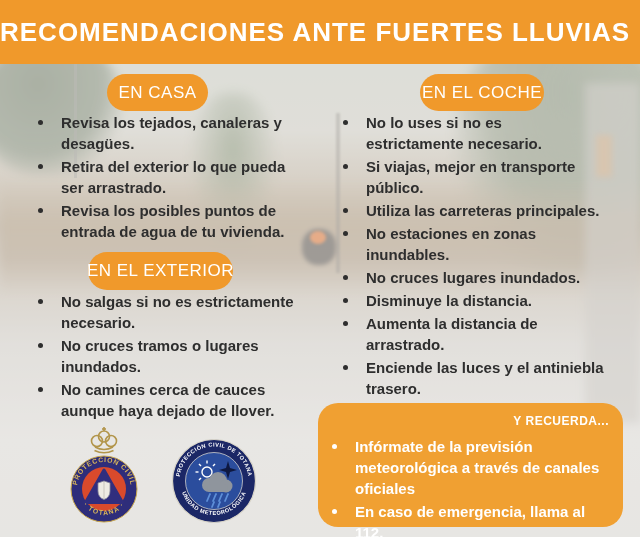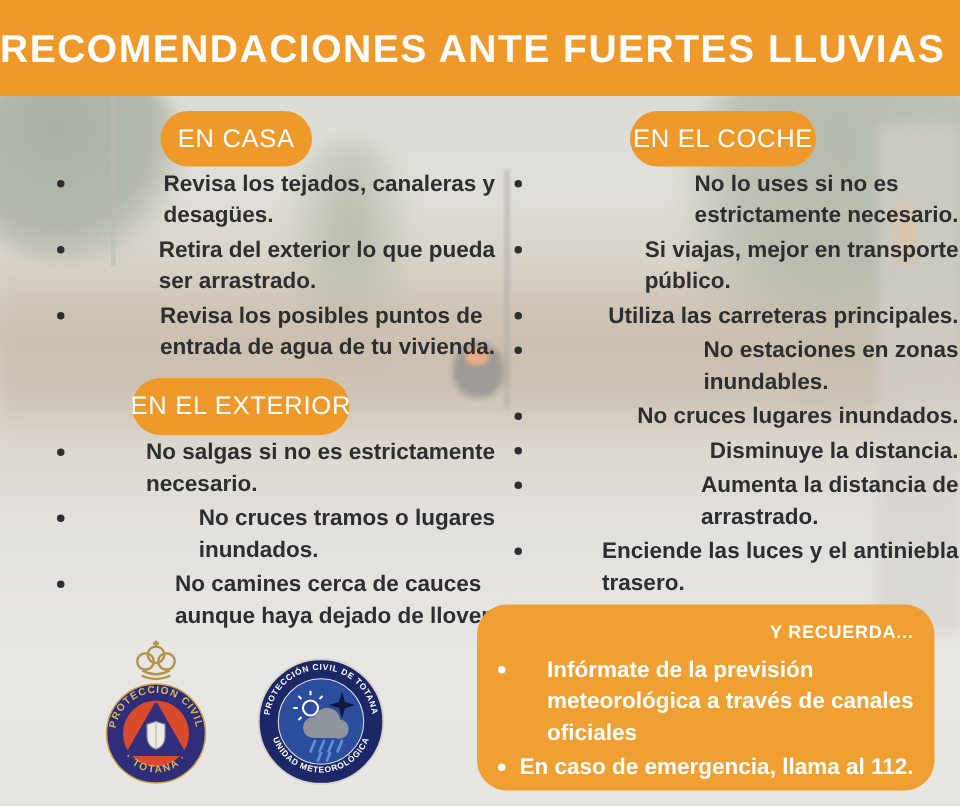--- a/index.html
+++ b/index.html
@@ -43,21 +43,21 @@
   
   .pill{position:absolute;z-index:2;background:#F0992B;color:#fff;font-weight:normal;
     font-size:17px;letter-spacing:.5px;border-radius:50px;
     display:flex;align-items:center;justify-content:center;white-space:nowrap;}
   .pill-casa{left:107px;top:74px;width:101px;height:37px;}
   .pill-coche{left:391px;top:74px;width:124px;height:37px;margin-left:29px;}
   .pill-exterior{left:88px;top:252px;width:145px;height:38px;}
   
   ul.list{position:absolute;z-index:2;margin:0;padding:0;list-style:none;
     color:#2e2e2e;font-size:15px;line-height:21px;font-weight:600;}
-  ul.list li{display:flex;gap:1px;margin-bottom:2px;white-space:pre-line;justify-content:space-between;}
+  ul.list li{display:flex;gap:18px;margin-bottom:2px;white-space:pre-line;}
   ul.list .dot{flex:none;width:5px;height:5px;border-radius:50%;background:#2e2e2e;margin-top:8px;}
   .list-casa{left:38px;top:112px;width:292px;}
   .list-exterior{left:38px;top:291px;width:292px;}
   .list-coche{left:343px;top:112px;width:296px;}
   
   .recuerda{position:absolute;z-index:2;left:318px;top:403px;width:305px;height:124px;
     box-sizing:border-box;background:#F0A032;border-radius:20px;padding:11px 14px 0 14px;color:#fff;}
   .recuerda-title{text-align:right;font-size:12px;font-weight:bold;letter-spacing:.5px;margin-bottom:8px;}
   .recuerda ul{position:static;color:#fff;}
   .recuerda ul .dot{background:#fff;}

